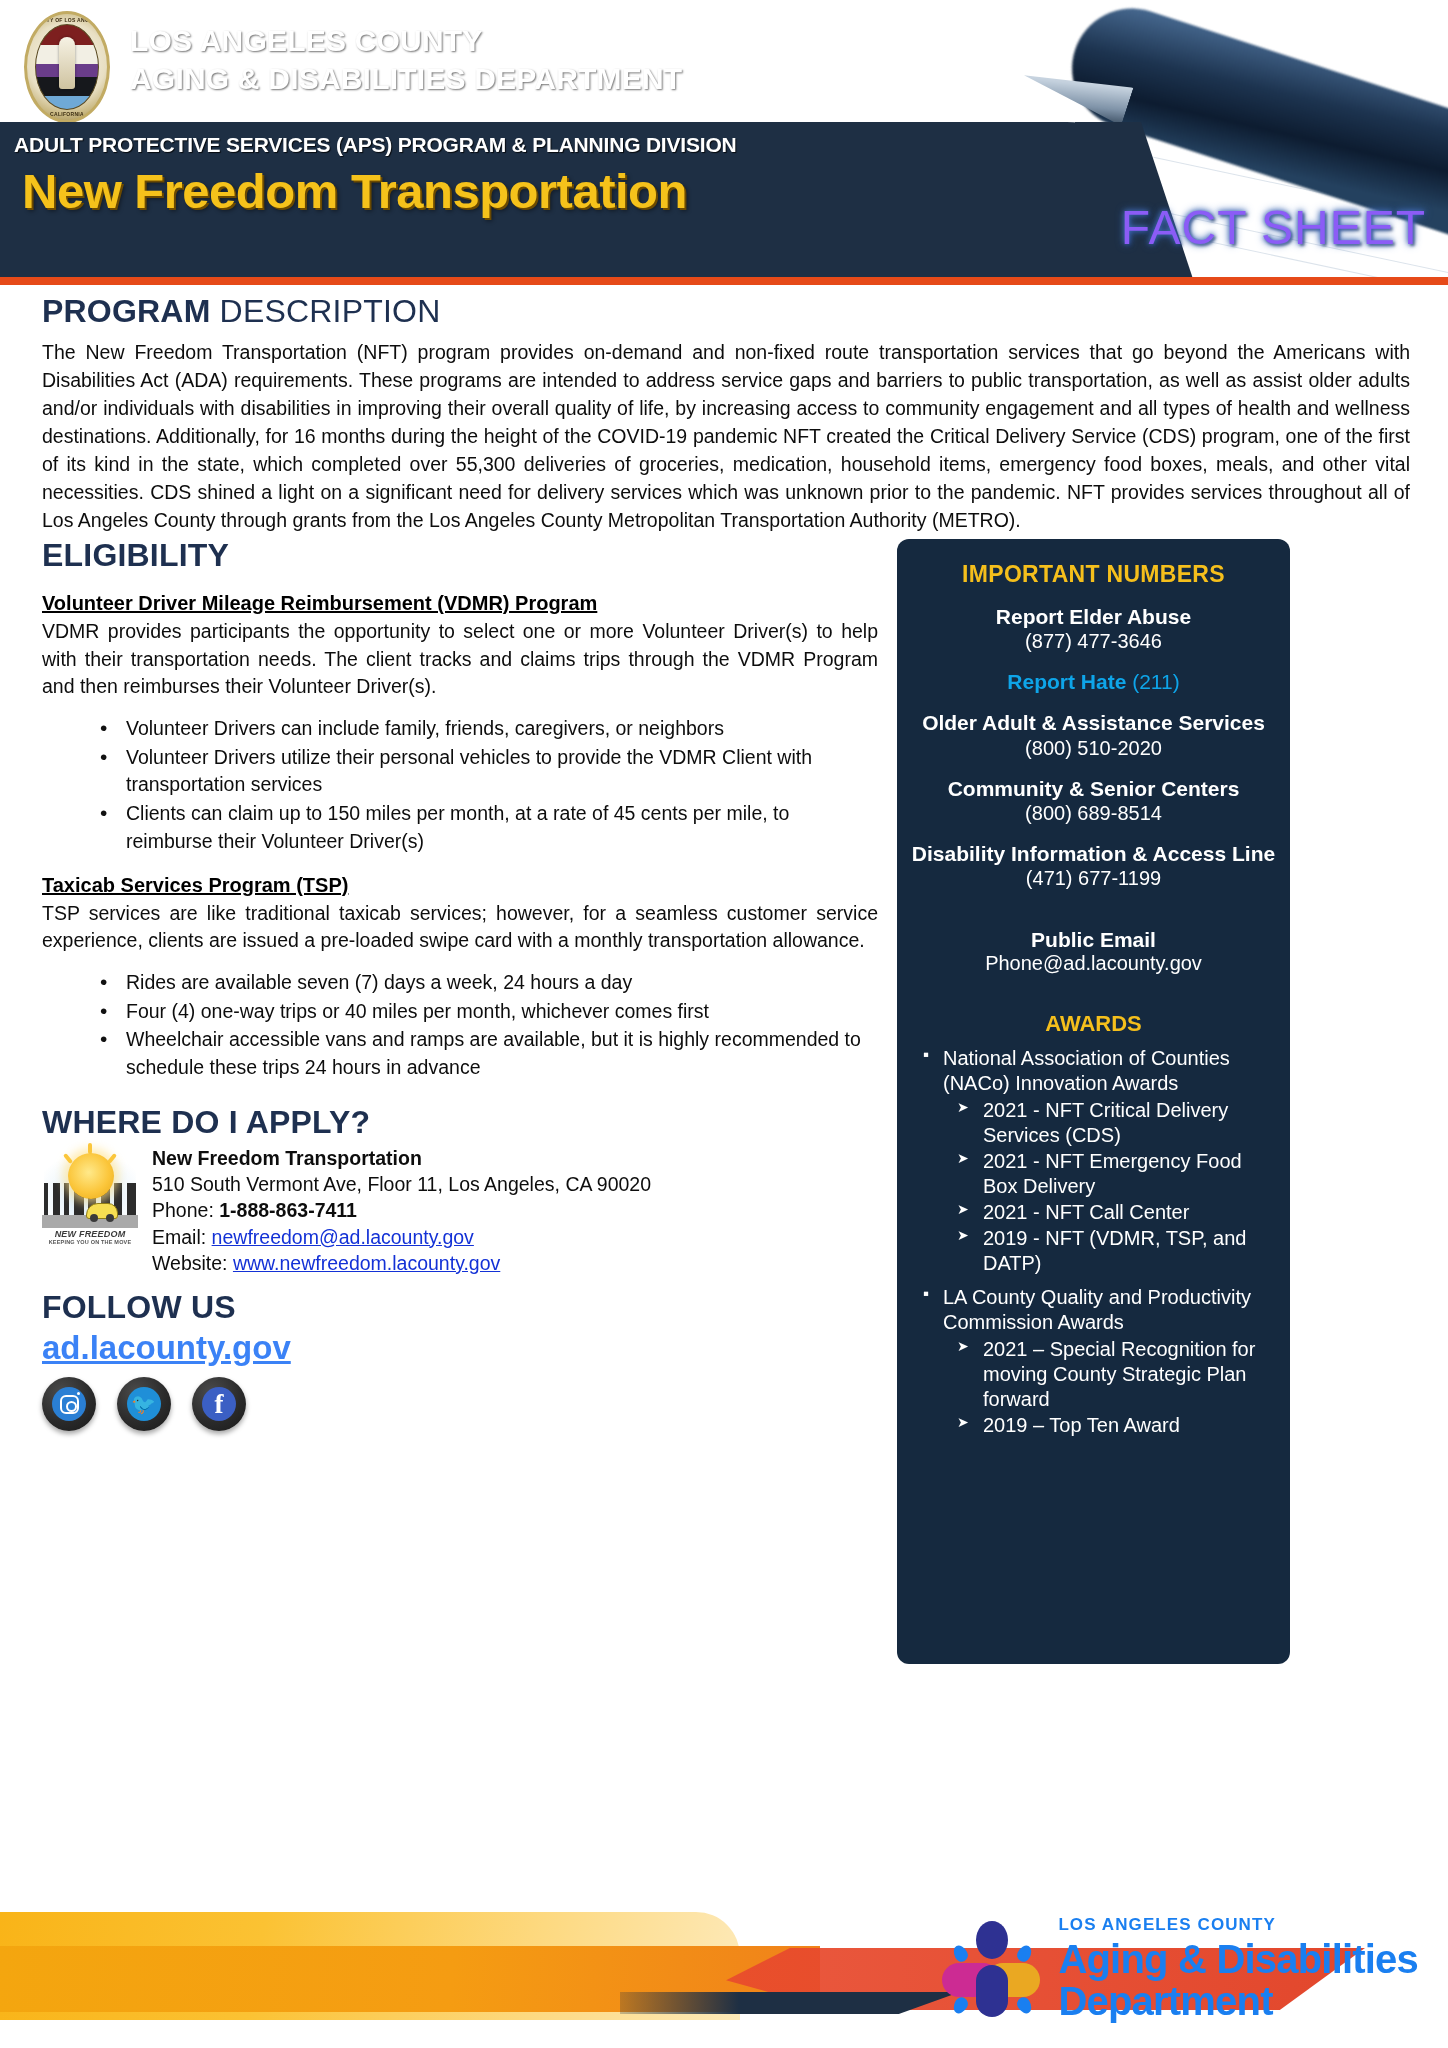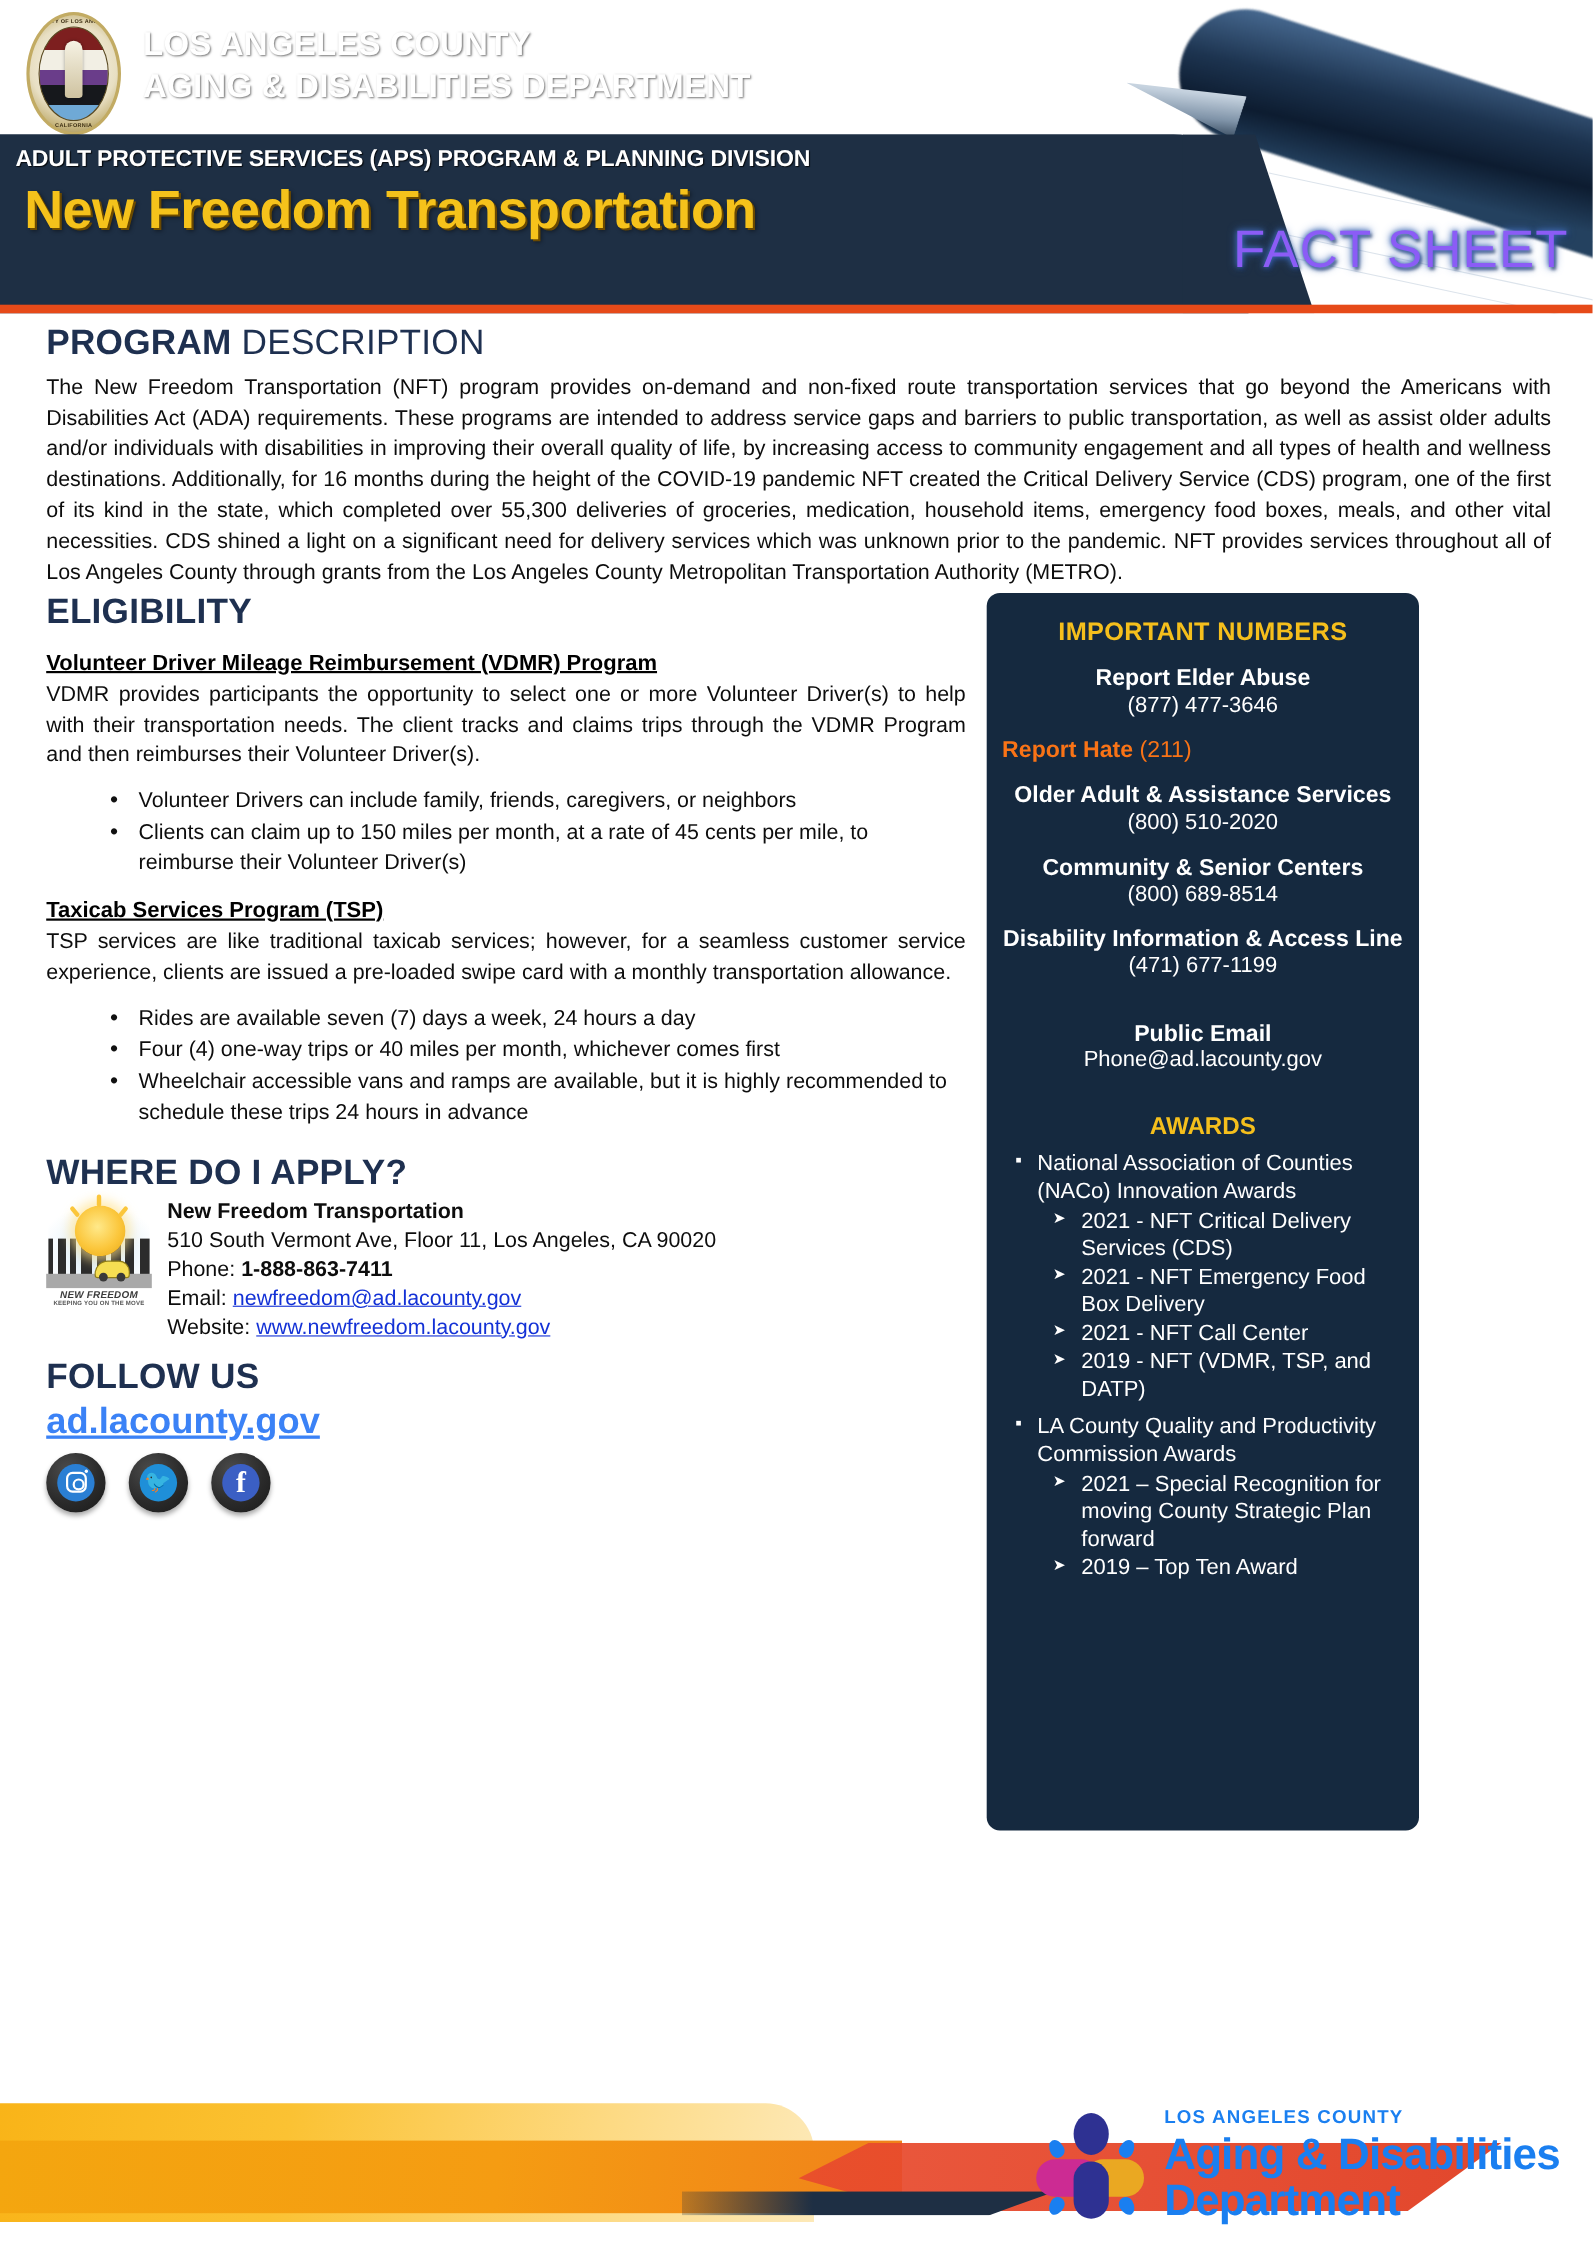--- a/index.html
+++ b/index.html
@@ -224,21 +224,21 @@
   .panel {
     position:absolute; left:897px; top:254px; width:393px; height:1125px;
     background:#15293f; border-radius:12px; overflow:hidden;
     padding:22px 14px 0 14px;
   }
   .panel-h {
     text-align:center; color:#f5bf1c; font-size:23px; font-weight:bold; letter-spacing:.3px;
   }
   .pn-name { text-align:center; color:#fff; font-size:21px; font-weight:bold; line-height:1.2; margin-top:16px; }
   .pn-num  { text-align:center; color:#fff; font-size:20px; line-height:1.2; }
-  .pn-inline { text-align:left; color:#f97316; font-size:21px; font-weight:bold; line-height:1.2; margin-top:16px; }
+  .pn-inline { text-align:center; color:#0ea5e9; font-size:21px; font-weight:bold; line-height:1.2; margin-top:16px; }
   .pn-inline span.reg { font-weight:normal; }
   .pn-email-h { text-align:center; color:#fff; font-size:21px; font-weight:bold; margin-top:38px; }
   .pn-email { text-align:center; color:#fff; font-size:20px; }
   .awards-h { text-align:center; color:#f5bf1c; font-size:22px; font-weight:bold; margin-top:36px; }
 
   ul.aw { list-style:none; margin:9px 0 0 10px; padding:0; }
   ul.aw > li {
     position:relative; color:#fff; font-size:20px; line-height:1.25;
     padding-left:22px; margin-bottom:2px;
   }
@@ -335,20 +335,21 @@
 
     <div class="leftcol">
 
       <h2 class="sec">ELIGIBILITY</h2>
 
       <div class="subhead">Volunteer Driver Mileage Reimbursement (VDMR) Program</div>
       <div class="para">VDMR provides participants the opportunity to select one or more Volunteer Driver(s) to help with their transportation needs. The client tracks and claims trips through the VDMR Program and then reimburses their Volunteer Driver(s).</div>
       <div class="gap"></div>
       <ul class="bul">
         <li>Volunteer Drivers can include family, friends, caregivers, or neighbors</li>
+        <li>Volunteer Drivers utilize their personal vehicles to provide the VDMR Client with transportation services</li>
         <li>Clients can claim up to 150 miles per month, at a rate of 45 cents per mile, to reimburse their Volunteer Driver(s)</li>
       </ul>
 
       <div class="subhead">Taxicab Services Program (TSP)</div>
       <div class="para">TSP services are like traditional taxicab services; however, for a seamless customer service experience, clients are issued a pre-loaded swipe card with a monthly transportation allowance.</div>
       <div class="gap"></div>
       <ul class="bul">
         <li>Rides are available seven (7) days a week, 24 hours a day</li>
         <li>Four (4) one-way trips or 40 miles per month, whichever comes first</li>
         <li>Wheelchair accessible vans and ramps are available, but it is highly recommended to schedule these trips 24 hours in advance</li>

